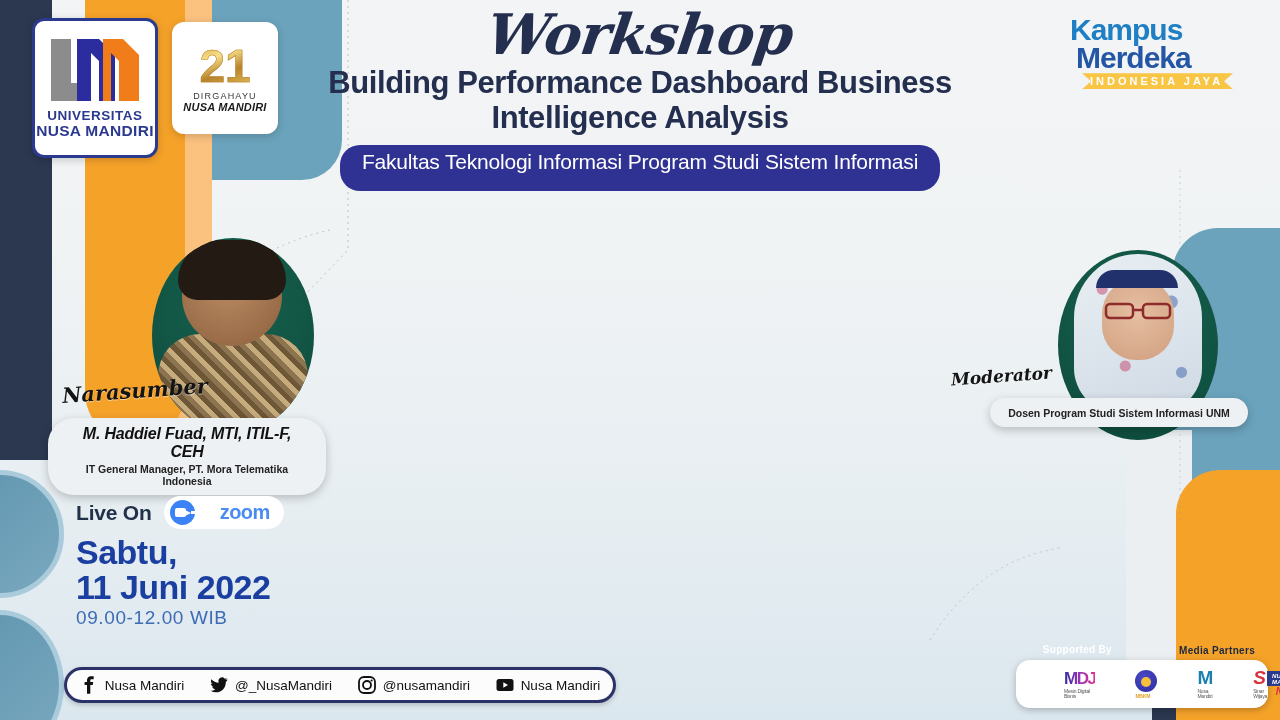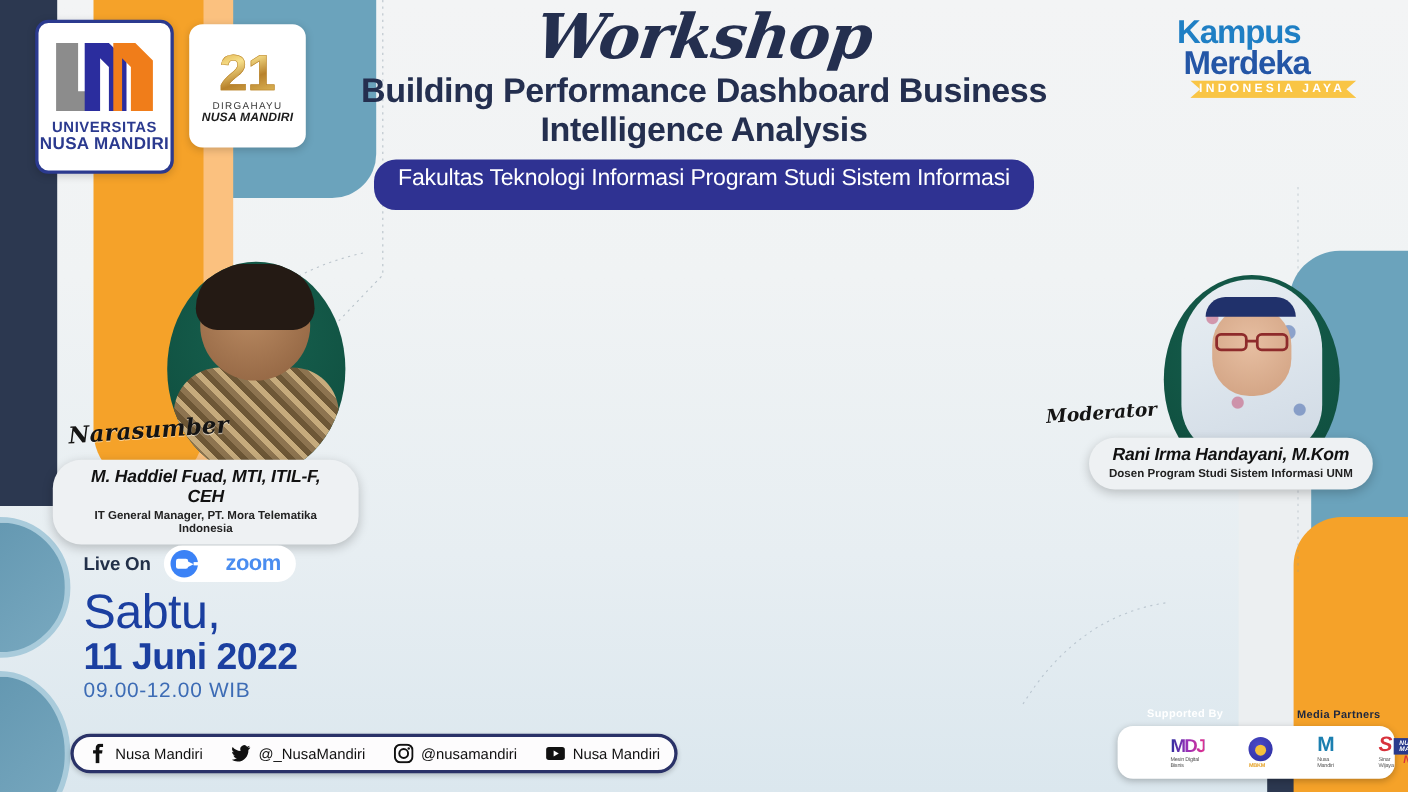--- a/index.html
+++ b/index.html
@@ -176,38 +176,38 @@
     border-radius:36px 36px 34px 34px;
     background:radial-gradient(circle at 48% 42%,#e7bfa2,#cf9f7f);
   }
   #mod-glasses{
     position:absolute; left:44px; top:52px; width:72px; height:18px;
   }
 
   
   #date-block{ position:absolute; left:76px; top:496px; }
   #live-on-row{ display:flex; align-items:center; gap:12px; }
-  #live-on{ font-size:17px; font-weight:bold; color:#223049; letter-spacing:-.2px;}
+  #live-on{ font-size:21px; font-weight:bold; color:#223049; letter-spacing:-.2px;}
   #zoom-pill{
     background:#ffffff; border-radius:18px; padding:4px 14px 4px 6px;
     display:flex; align-items:center; gap:25px;
   }
   #zoom-cam{ width:25px; height:25px; border-radius:50%; background:#3b82f6; position:relative;}
   #zoom-cam:after{
     content:""; position:absolute; left:5px; top:8px; width:11px; height:9px;
     border-radius:2px; background:#fff;
     box-shadow:13px 0 0 -3px #fff;
   }
   #zoom-cam:before{
     content:""; position:absolute; left:15px; top:9.5px; width:0;height:0;
     border-top:3.5px solid transparent; border-bottom:3.5px solid transparent;
     border-left:6px solid #fff;
   }
   #zoom-word{ font-size:20px; font-weight:bold; color:#4a8df0; letter-spacing:-.5px;}
-  #date-line1{ font-size:44px; font-weight:normal; color:#1b3fa0; line-height:1.02; margin-top:6px; letter-spacing:-.5px;}
+  #date-line1{ font-size:34px; font-weight:bold; color:#1b3fa0; line-height:1.02; margin-top:6px; letter-spacing:-.5px;}
   #date-line2{ font-size:34px; font-weight:bold; color:#1b3fa0; line-height:1.02; letter-spacing:-.5px;}
   #time-line{ font-size:19px; color:#3d6cb5; letter-spacing:.6px; margin-top:3px;}
 
   
   #tagline{
     position:absolute; left:74px; top:628px;
     font-size:23px; font-weight:bold; font-style:italic; color:#2a3a8c;
     letter-spacing:-.2px;
     text-shadow:1px 1px 0 #e6a8c7;
   }
@@ -316,21 +316,20 @@
     <div id="mod-face"></div>
     <div id="mod-band"></div>
     <svg id="mod-glasses" viewBox="0 0 72 18">
       <rect x="4" y="2" width="27" height="14" rx="4" fill="none" stroke="#8e2b2b" stroke-width="2.5"></rect>
       <rect x="41" y="2" width="27" height="14" rx="4" fill="none" stroke="#8e2b2b" stroke-width="2.5"></rect>
       <line x1="31" y1="8" x2="41" y2="8" stroke="#8e2b2b" stroke-width="2.5"></line>
     </svg>
   </div>
   <div class="ribbon-label" style="right:228px; top:366px; font-size:17px;">Moderator</div>
   <div class="name-card" style="right:32px; top:398px; width:258px;">
-    <div class="nm">Rani Irma Handayani, M.Kom</div>
     <div class="rl">Dosen Program Studi Sistem Informasi UNM</div>
   </div>
 
   <div id="date-block">
     <div id="live-on-row">
       <span id="live-on">Live On</span>
       <span id="zoom-pill">
         <span id="zoom-cam"></span>
         <span id="zoom-word">zoom</span>
       </span>

